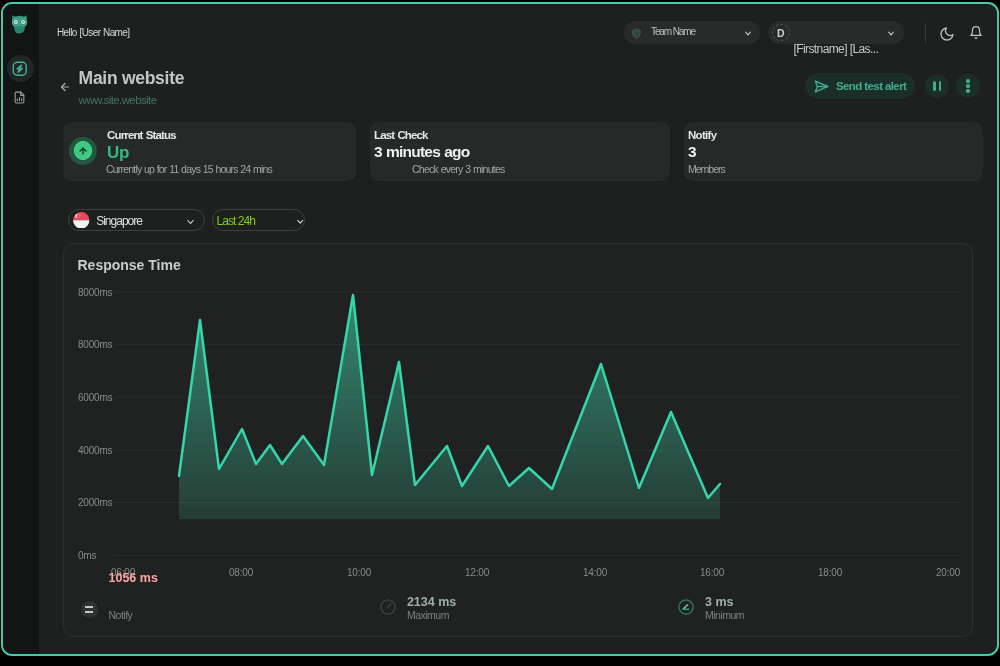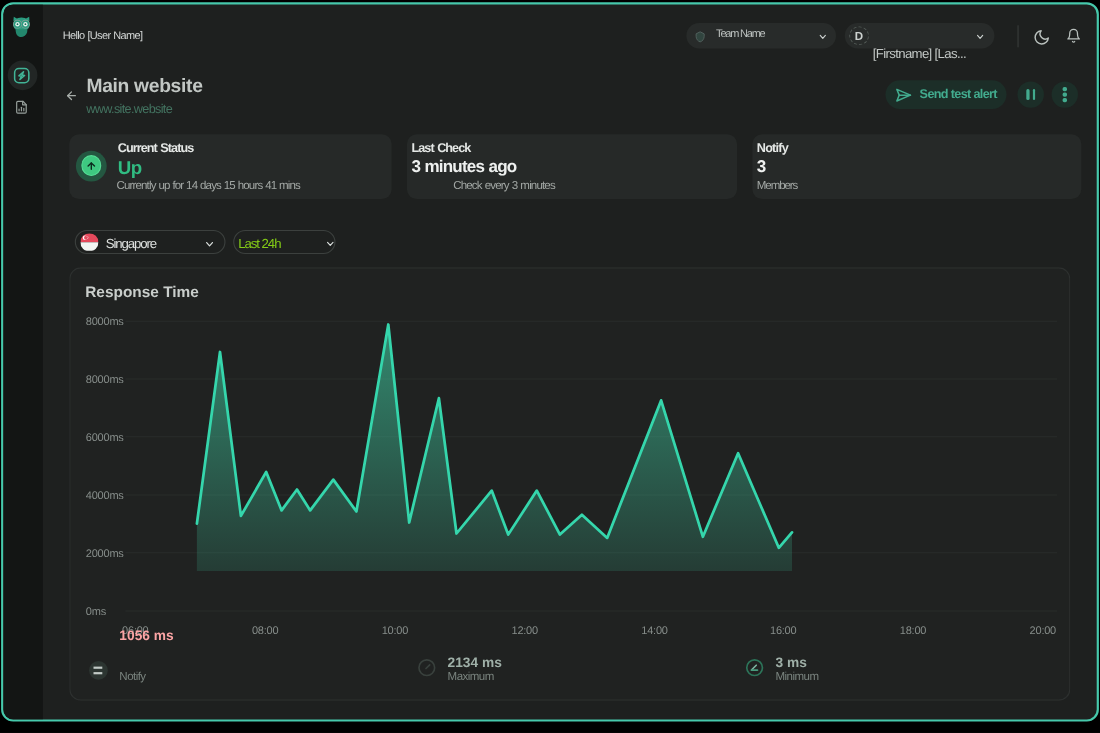--- a/index.html
+++ b/index.html
@@ -101,21 +101,21 @@
 <div class="abs" style="left:684px; top:122px; width:299px; height:59px; border-radius:9px; background:#262928;"></div>
 
 <div class="abs" style="left:69px; top:136.5px; width:28px; height:28px; border-radius:50%; background:#245741;"></div>
 <div class="abs" style="left:73.8px; top:141.3px; width:18.4px; height:18.4px; border-radius:50%; background:#3ec981; border:1.5px solid #55dc95;"></div>
 <svg class="abs" style="left:78px; top:145.5px;" width="10" height="10" viewBox="0 0 24 24" fill="none" stroke="#0b2b1e" stroke-width="3" stroke-linecap="round" stroke-linejoin="round">
   <path d="M12 19V5"></path>
     <path d="M5 12l7-7 7 7"></path>
 </svg>
 <div class="txt" style="left:107px; top:129px; font-size:11.5px; letter-spacing:-0.85px; word-spacing:0.8px; font-weight:bold; color:#e4e7e5;">Current Status</div>
 <div class="txt" style="left:107px; top:142.5px; font-size:17px; letter-spacing:-0.4px; font-weight:bold; color:#30bc82;">Up</div>
-<div class="txt" style="left:106px; top:162.5px; font-size:10.5px; letter-spacing:-0.8px; word-spacing:0.5px; color:#a2a7a4;">Currently up for 14 days 15 hours 41 mins</div>
+<div class="txt" style="left:106px; top:162.5px; font-size:10.5px; letter-spacing:-0.8px; word-spacing:0.5px; color:#a2a7a4;">Currently up for 11 days 15 hours 24 mins</div>
 
 <div class="txt" style="left:374px; top:129px; font-size:11.5px; letter-spacing:-0.85px; word-spacing:0.8px; font-weight:bold; color:#e4e7e5;">Last Check</div>
 <div class="txt" style="left:374px; top:142.5px; font-size:15.5px; letter-spacing:-0.75px; word-spacing:0.5px; font-weight:bold; color:#eef0ef;">3 minutes ago</div>
 <div class="txt" style="left:374px; top:162.5px; font-size:10.5px; letter-spacing:-0.77px; word-spacing:0.6px; color:#a2a7a4;margin-left:38px;">Check every 3 minutes</div>
 
 <div class="txt" style="left:688px; top:129px; font-size:11.5px; letter-spacing:-0.7px; font-weight:bold; color:#e4e7e5;">Notify</div>
 <div class="txt" style="left:688px; top:142.5px; font-size:15.5px; font-weight:bold; color:#eef0ef;">3</div>
 <div class="txt" style="left:688px; top:162.5px; font-size:10.5px; letter-spacing:-1px; color:#a2a7a4;">Members</div>
 
 <div class="pill" style="left:68px; top:208.5px; width:136.5px; height:22.5px; border-radius:11.5px; border:1px solid #3c403e;"></div>

